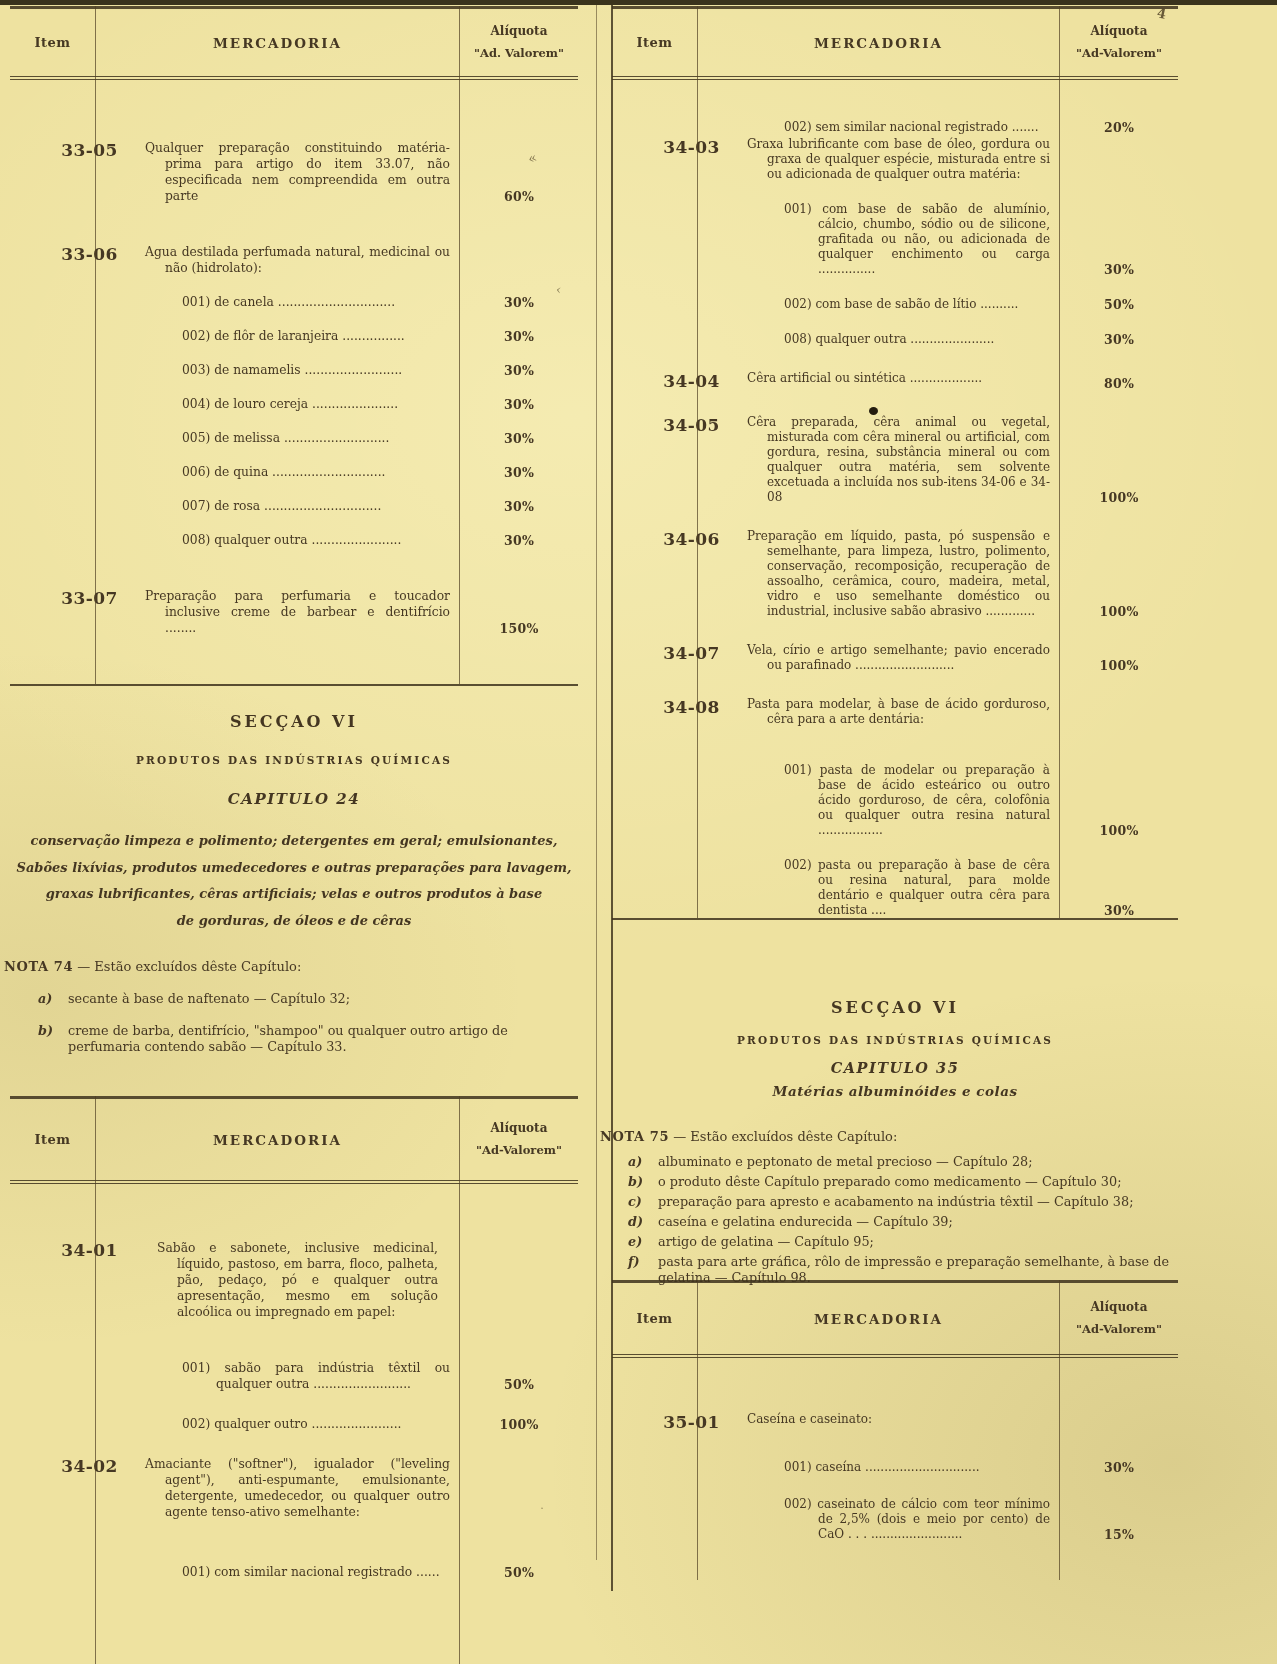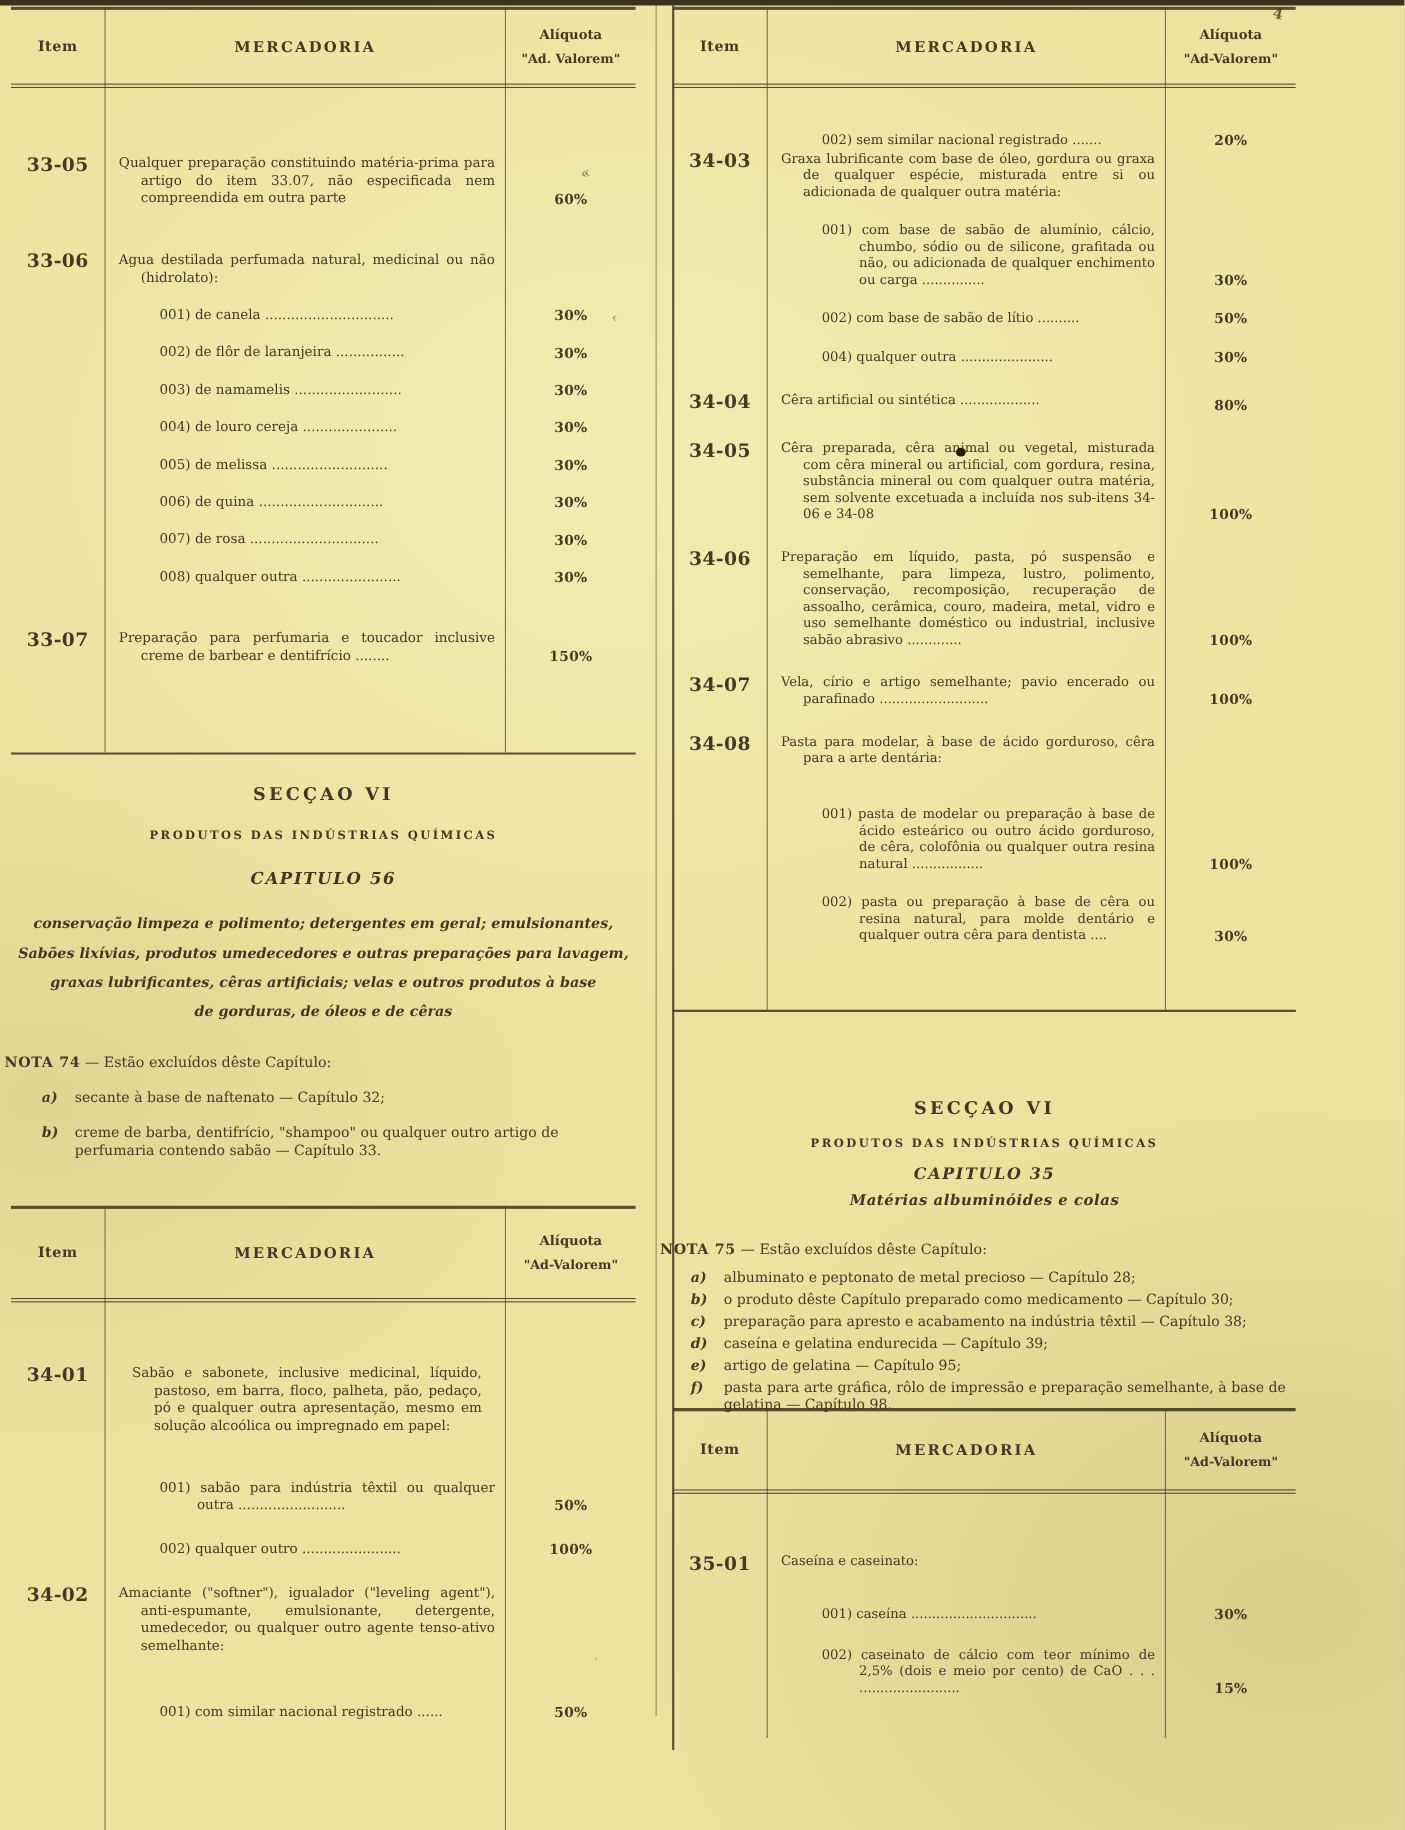--- a/index.html
+++ b/index.html
@@ -21,21 +21,21 @@
   .thead{height:var(--hh);box-sizing:border-box;display:grid;grid-template-columns:var(--c1) 1fr var(--c3);
        align-items:center;border-top:3px solid rgba(62,50,28,.85);border-bottom:4px double rgba(62,50,28,.85);}
   .th{text-align:center;font-weight:bold;}
   .th-item{font-size:13px;letter-spacing:.5px;}
   .th-merc{font-size:13.5px;letter-spacing:2px;}
   .th-aliq{font-size:12px;line-height:1.1;}
   .th-aliq .al2{margin-top:9px;font-size:11.5px;font-weight:bold;}
   .tbody{position:relative;flex:1;}
   .vrule{position:absolute;width:0;border-left:1.6px solid rgba(80,64,36,.7);top:0;bottom:0;}
   .vr1{left:var(--c1);} .vr2{right:var(--c3);}
-  .row{display:grid;grid-template-columns:var(--c1) 1fr var(--c3);}
+  .row{display:grid;grid-template-columns:var(--c1) 1fr var(--c3);padding-left:37px;}
   .cell-item{text-align:center;font-weight:bold;font-size:17px;letter-spacing:.4px;align-self:start;}
   .cell-desc{padding:0 10px 0 13px;font-size:12.3px;line-height:16px;}
   .txt{display:block;text-align:justify;}
   .main .txt{padding-left:20px;text-indent:-20px;}
   .sub  .txt{padding-left:71px;text-indent:-34px;}
   .cell-pct{align-self:end;text-align:center;font-weight:bold;font-size:12.5px;letter-spacing:.3px;}
 
   #lt{left:10px;top:6px;width:568px;height:680px;border-bottom:2px solid rgba(62,50,28,.85);}
   #lb{left:10px;top:1096px;width:568px;height:568px;--hh:88px;}
   #rt{left:612px;top:6px;width:566px;height:914px;border-bottom:2px solid rgba(62,50,28,.85);}
@@ -177,21 +177,21 @@
           <div class="cell-pct">150%</div>
         </div>
       </div>
       <div class="vrule vr1"></div>
       <div class="vrule vr2"></div>
     </section>
 
   <div class="sec" id="sec-left">
     <div class="sec-title">SECÇAO VI</div>
     <div class="sec-sub">PRODUTOS DAS INDÚSTRIAS QUÍMICAS</div>
-    <div class="sec-cap">CAPITULO 56</div>
+    <div class="sec-cap">CAPITULO 24</div>
     <div class="sec-desc">
       <div>conservação limpeza e polimento; detergentes em geral; emulsionantes,</div>
       <div>Sabões lixívias, produtos umedecedores e outras preparações para lavagem,</div>
       <div>graxas lubrificantes, cêras artificiais; velas e outros produtos à base</div>
       <div>de gorduras, de óleos e de cêras</div>
     </div>
   </div>
 
   <div class="nota" id="nota-left">
     <div class="nota-title"><span class="nlbl">NOTA 74</span><span> — Estão excluídos dêste Capítulo:</span></div>
@@ -291,21 +291,21 @@
         <div class="row sub">
           <div class="cell-item"></div>
           <div class="cell-desc">
             <div class="txt">002) com base de sabão de lítio ..........</div>
           </div>
           <div class="cell-pct">50%</div>
         </div>
         <div class="row sub">
           <div class="cell-item"></div>
           <div class="cell-desc">
-            <div class="txt">004) qualquer outra ......................</div>
+            <div class="txt">008) qualquer outra ......................</div>
           </div>
           <div class="cell-pct">30%</div>
         </div>
         <div class="row main">
           <div class="cell-item">34-04</div>
           <div class="cell-desc">
             <div class="txt">Cêra artificial ou sintética ...................</div>
           </div>
           <div class="cell-pct">80%</div>
         </div>

